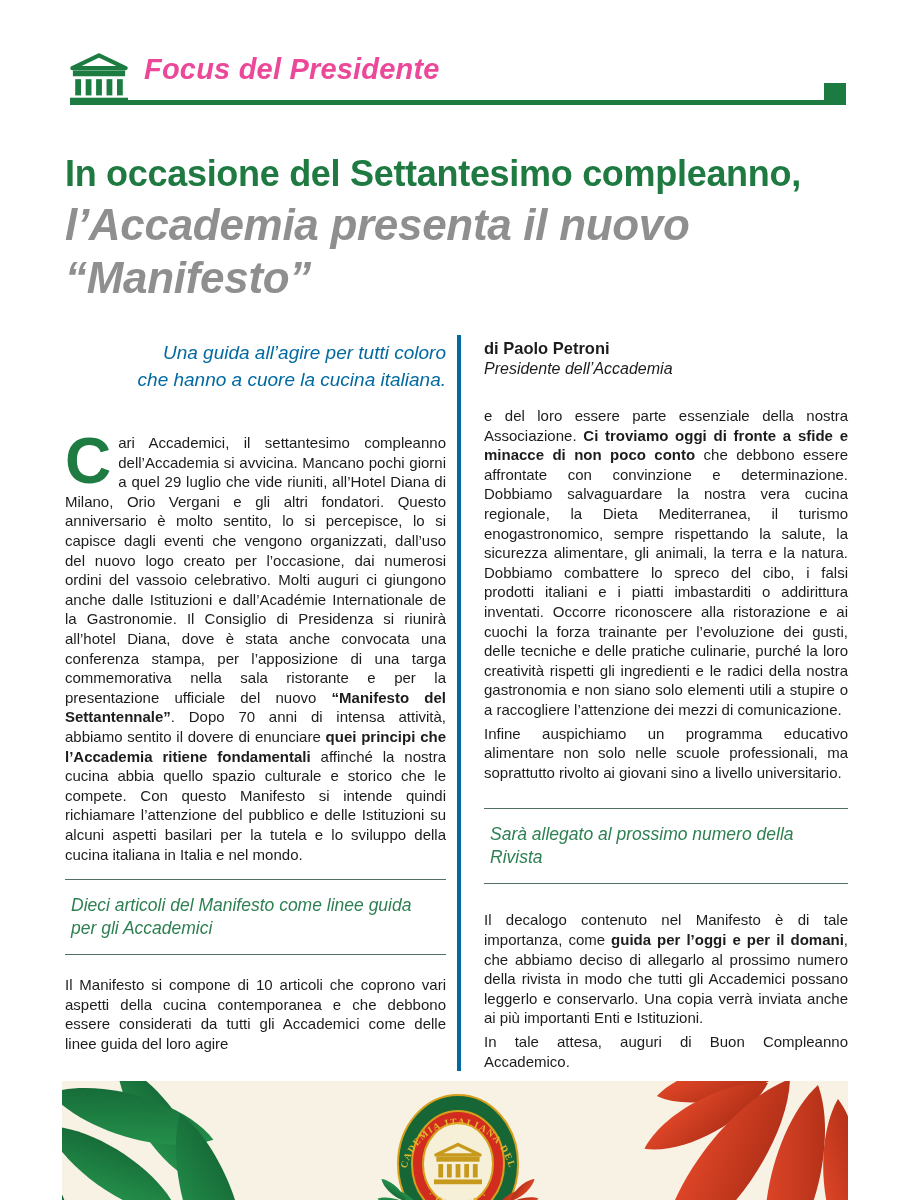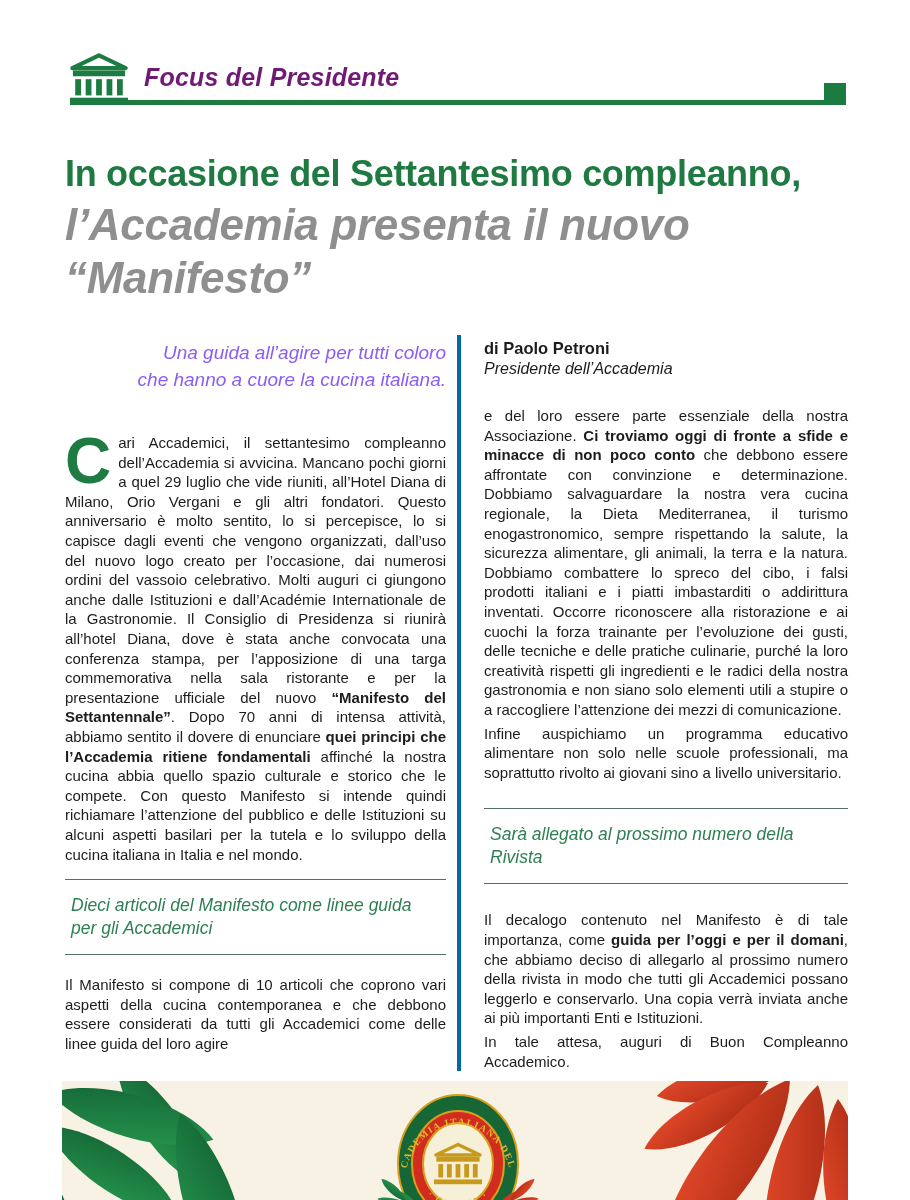--- a/index.html
+++ b/index.html
@@ -5,32 +5,32 @@
   * { margin:0; padding:0; box-sizing:border-box; }
   html,body { background:#ffffff; }
   .page {
     position:relative; width:910px; height:1200px; margin:0 auto;
     background:#ffffff; overflow:hidden;
     font-family:"Liberation Sans", sans-serif; color:#1c1c1c;
   }
   
   .hdr { margin:52px 64px 0 70px; }
   .hdr-row { display:flex; align-items:flex-end; gap:16px; }
-  .hdr-label { color:#701a75; font-size:25px; font-weight:bold; font-style:italic; padding-bottom:12px; letter-spacing:.2px; }
+  .hdr-label { color:#ec4899; font-size:29px; font-weight:bold; font-style:italic; padding-bottom:18px; letter-spacing:.2px; }
   .hdr-rule { position:relative; height:5px; background:#1b7b40; margin-top:-4px; }
   .hdr-rule .sq { position:absolute; right:0; bottom:0; width:22px; height:22px; background:#1b7b40; }
   
   .title { margin:48px 62px 0 65px; color:#1e7a41; font-size:36px; font-weight:bold; letter-spacing:-.3px; line-height:1.18; }
   .subtitle { margin:4px 62px 0 65px; color:#8f8f8f; font-size:44px; font-style:italic; line-height:1.2; letter-spacing:-.3px; }
   
   .cols { display:flex; margin:30px 62px 0 65px; }
   .col-l { width:392px; padding-right:11px; }
   .col-r { width:391px; border-left:4px solid #0369a1; padding-left:23px; }
   .lede {
-    color:#8b5cf6; font-size:19px; font-style:italic; line-height:27px;
+    color:#0369a1; font-size:19px; font-style:italic; line-height:27px;
     text-align:right; white-space:pre-line; margin:4px 0 40px 0;
   }
   .byline-author { font-size:16.5px; font-weight:bold; margin-top:4px; }
   .byline-role { font-size:16px; font-style:italic; margin:2px 0 28px 0; }
   p.body { font-size:15px; line-height:19.6px; text-align:justify; }
   p.body + p.body { margin-top:4px; }
   .b { font-weight:bold; }
   .dropcap {
     float:left; color:#1e7b41; font-size:64px; line-height:53px; font-weight:bold;
     padding:2px 7px 0 0;

